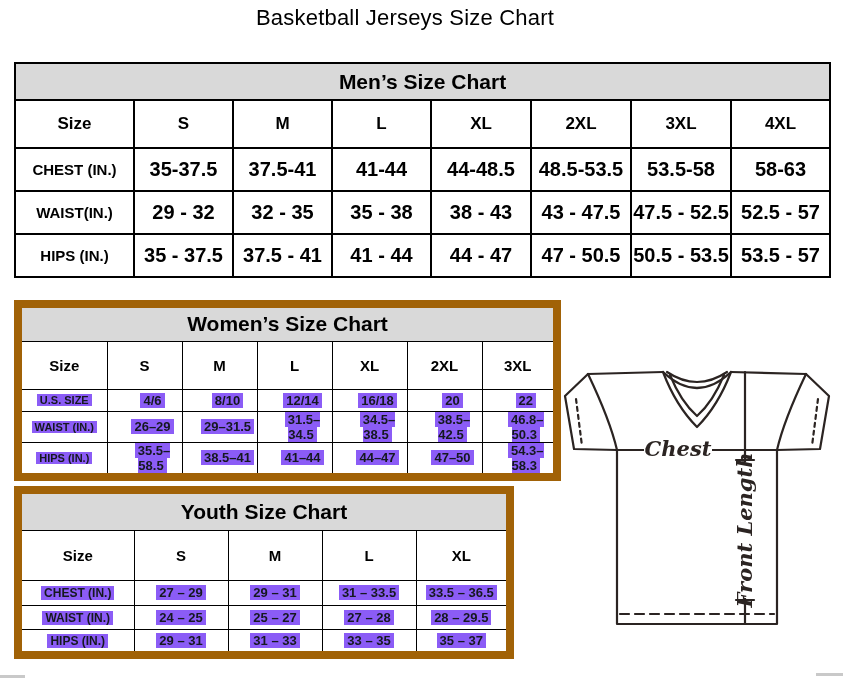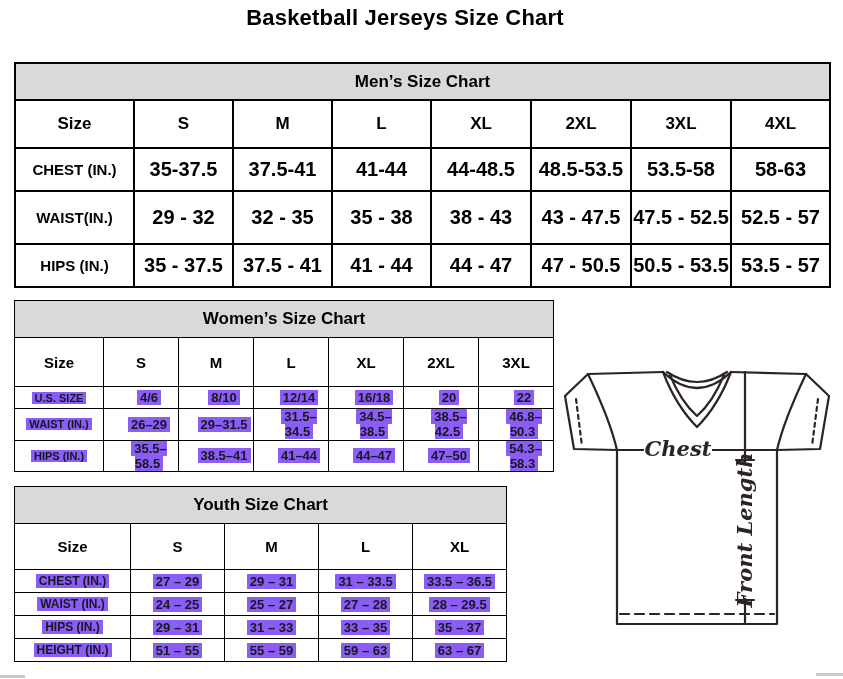--- a/index.html
+++ b/index.html
@@ -2,38 +2,38 @@
 <html><head>
 <meta charset="utf-8">
 <style>
   html,body { margin:0; padding:0; background:#fff; }
   #root {
     position:relative; width:843px; height:679px; background:#ffffff;
     font-family:"Liberation Sans", sans-serif; color:#000; overflow:hidden;
   }
   .page-title {
     position:absolute; top:5px; left:0; width:810px; text-align:center;
-    font-size:22px; font-weight:bold; letter-spacing:0.2px;
+    font-size:22px; font-weight:normal; letter-spacing:0.2px;
   }
   table.size-table {
     position:absolute; border-collapse:collapse; table-layout:fixed;
     background:#fff;
   }
   table.size-table th, table.size-table td {
     text-align:center; vertical-align:middle; padding:0; overflow:hidden;
     font-weight:bold;
   }
   
   #mens-table, #mens-table th, #mens-table td { border:2px solid #000; }
   
-  #womens-table, #youth-table { border:1px solid #a16207; }
+  #womens-table, #youth-table { border:8px solid #a16207; }
   #womens-table th, #womens-table td,
   #youth-table th, #youth-table td { border:1px solid #000; }
 
-  tr.band th { background:#d9d9d9; font-size:17px; font-weight:bold; }
+  tr.band th { background:#d9d9d9; font-size:21px; font-weight:bold; }
 
   #mens-table .colhead { font-size:17px; }
   #mens-table .rowlabel { font-size:15px; }
   #mens-table .val { font-size:20px; }
 
   #womens-table .colhead { font-size:15px; }
   #womens-table .rowlabel { font-size:11px; color:#15181f; }
   #womens-table .val { font-size:13px; color:#15181f;padding-left:16px; }
 
   #youth-table .colhead { font-size:15px; }
@@ -84,21 +84,21 @@
     <tr style="height:43px">
       <th class="rowlabel">CHEST (IN.)</th>
       <td class="val">35-37.5</td>
       <td class="val">37.5-41</td>
       <td class="val">41-44</td>
       <td class="val">44-48.5</td>
       <td class="val">48.5-53.5</td>
       <td class="val">53.5-58</td>
       <td class="val">58-63</td>
     </tr>
-    <tr style="height:53px">
+    <tr style="height:43px">
       <th class="rowlabel">WAIST(IN.)</th>
       <td class="val">29 - 32</td>
       <td class="val">32 - 35</td>
       <td class="val">35 - 38</td>
       <td class="val">38 - 43</td>
       <td class="val">43 - 47.5</td>
       <td class="val">47.5 - 52.5</td>
       <td class="val">52.5 - 57</td>
     </tr>
     <tr style="height:43px">
@@ -200,27 +200,20 @@
       <td class="val"><span class="hl">27 – 28</span></td>
       <td class="val"><span class="hl">28 – 29.5</span></td>
     </tr>
     <tr style="height:23px">
       <th class="rowlabel"><span class="hl">HIPS (IN.)</span></th>
       <td class="val"><span class="hl">29 – 31</span></td>
       <td class="val"><span class="hl">31 – 33</span></td>
       <td class="val"><span class="hl">33 – 35</span></td>
       <td class="val"><span class="hl">35 – 37</span></td>
     </tr>
-    <tr style="height:23px">
-      <th class="rowlabel"><span class="hl">HEIGHT (IN.)</span></th>
-      <td class="val"><span class="hl">51 – 55</span></td>
-      <td class="val"><span class="hl">55 – 59</span></td>
-      <td class="val"><span class="hl">59 – 63</span></td>
-      <td class="val"><span class="hl">63 – 67</span></td>
-    </tr>
   </tbody>
     </table>
 
   <svg id="jersey-diagram" width="283" height="276" viewBox="0 0 283 276">
     <g stroke="#2b2422" stroke-width="2.2" fill="none" stroke-linejoin="round" stroke-linecap="round">
 
       <path fill="#ffffff" d="M103,10 L28,12 L5,34 L14,87 L57,88 L57,262 L217,262 L217,88 L260,87 L269,34 L246,12 L171,10"></path>
 
       <path d="M103,10 Q137,42 171,10"></path>
       <path d="M107,10 Q137,30 167,10"></path>

